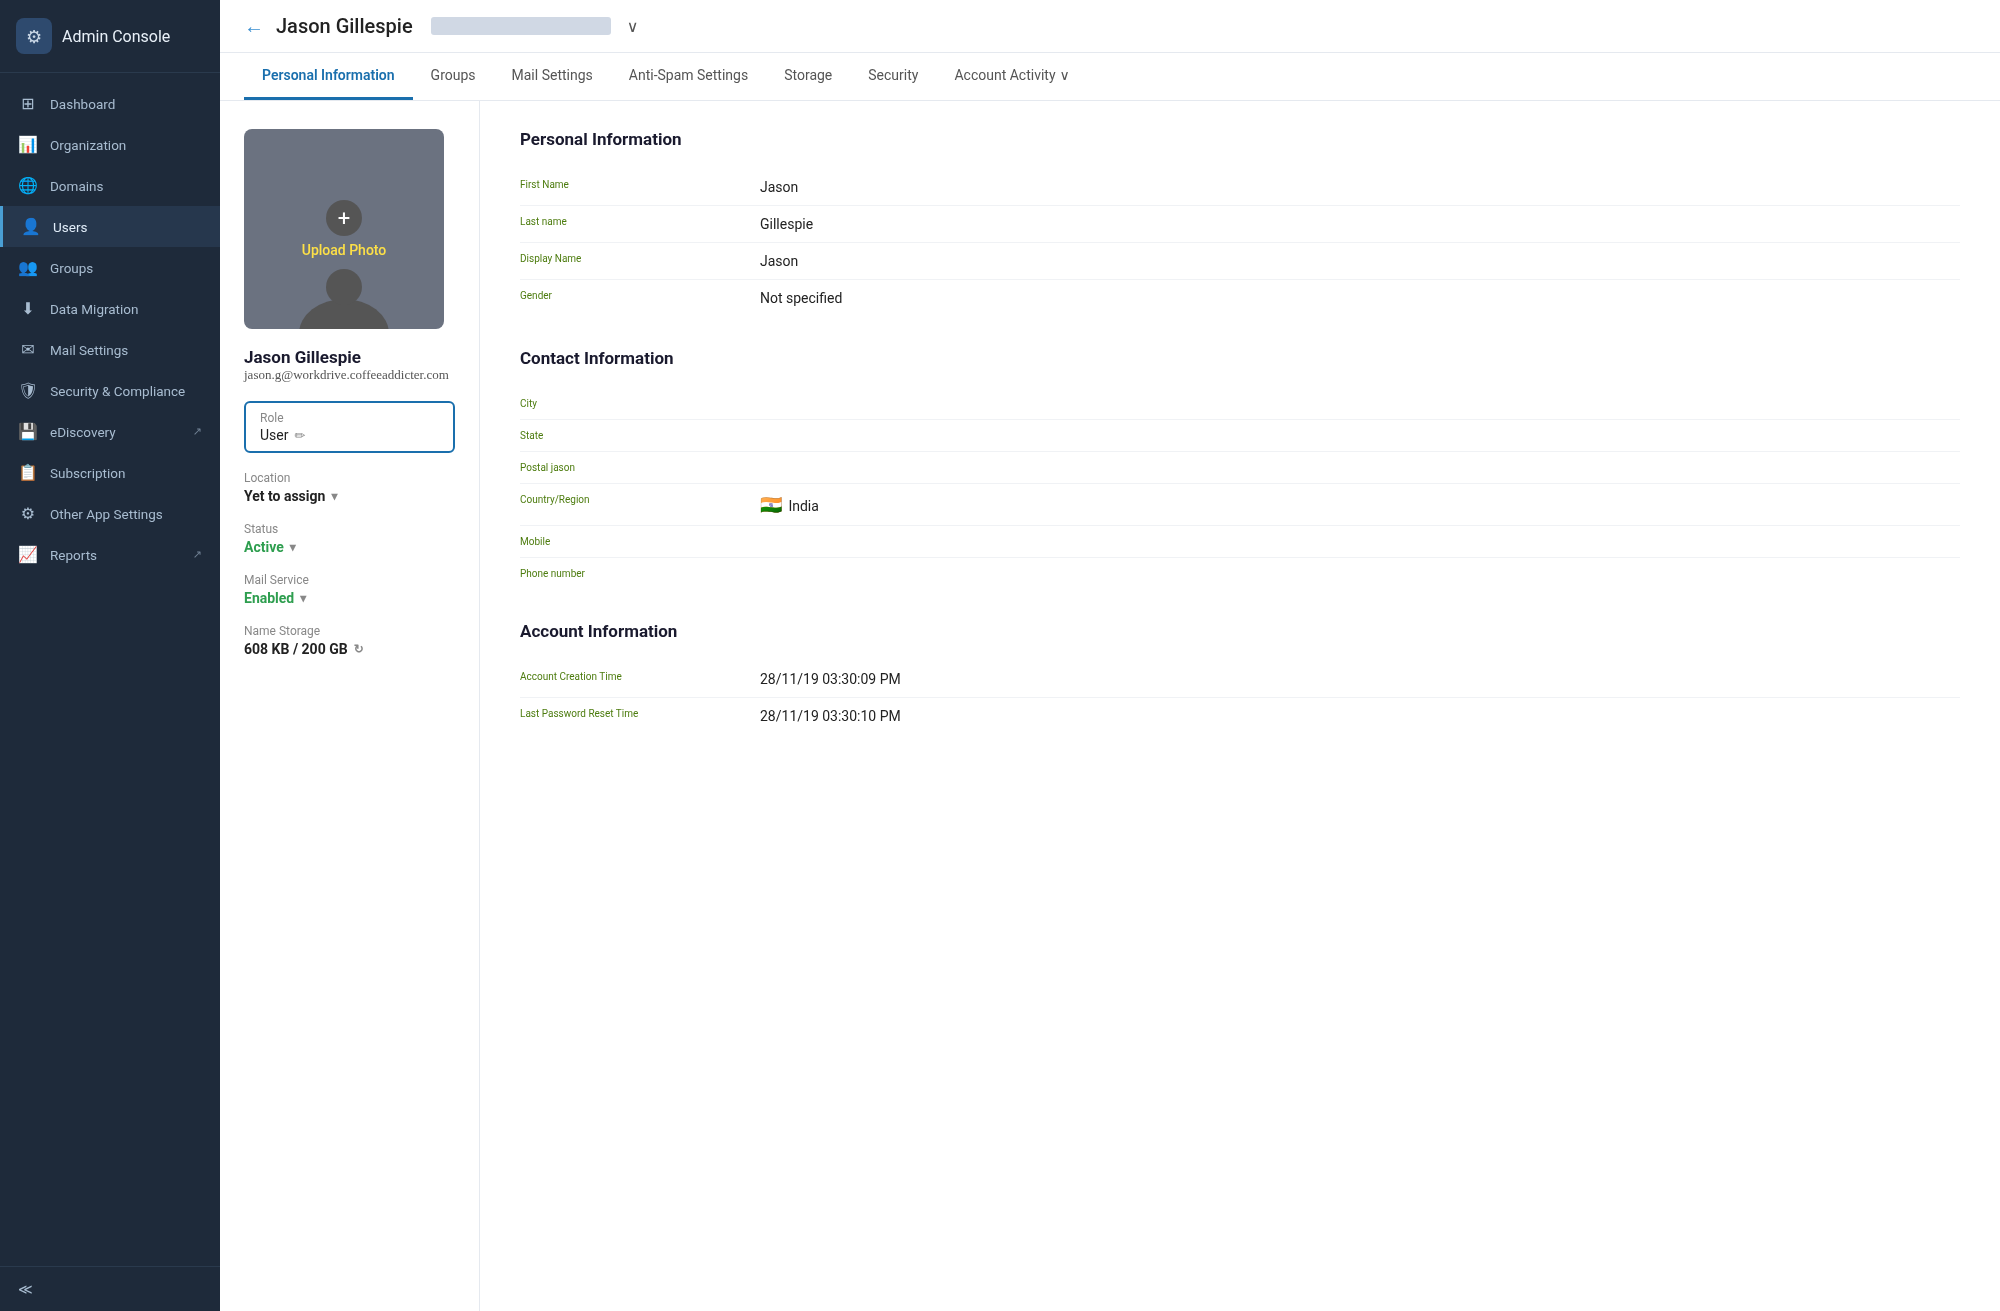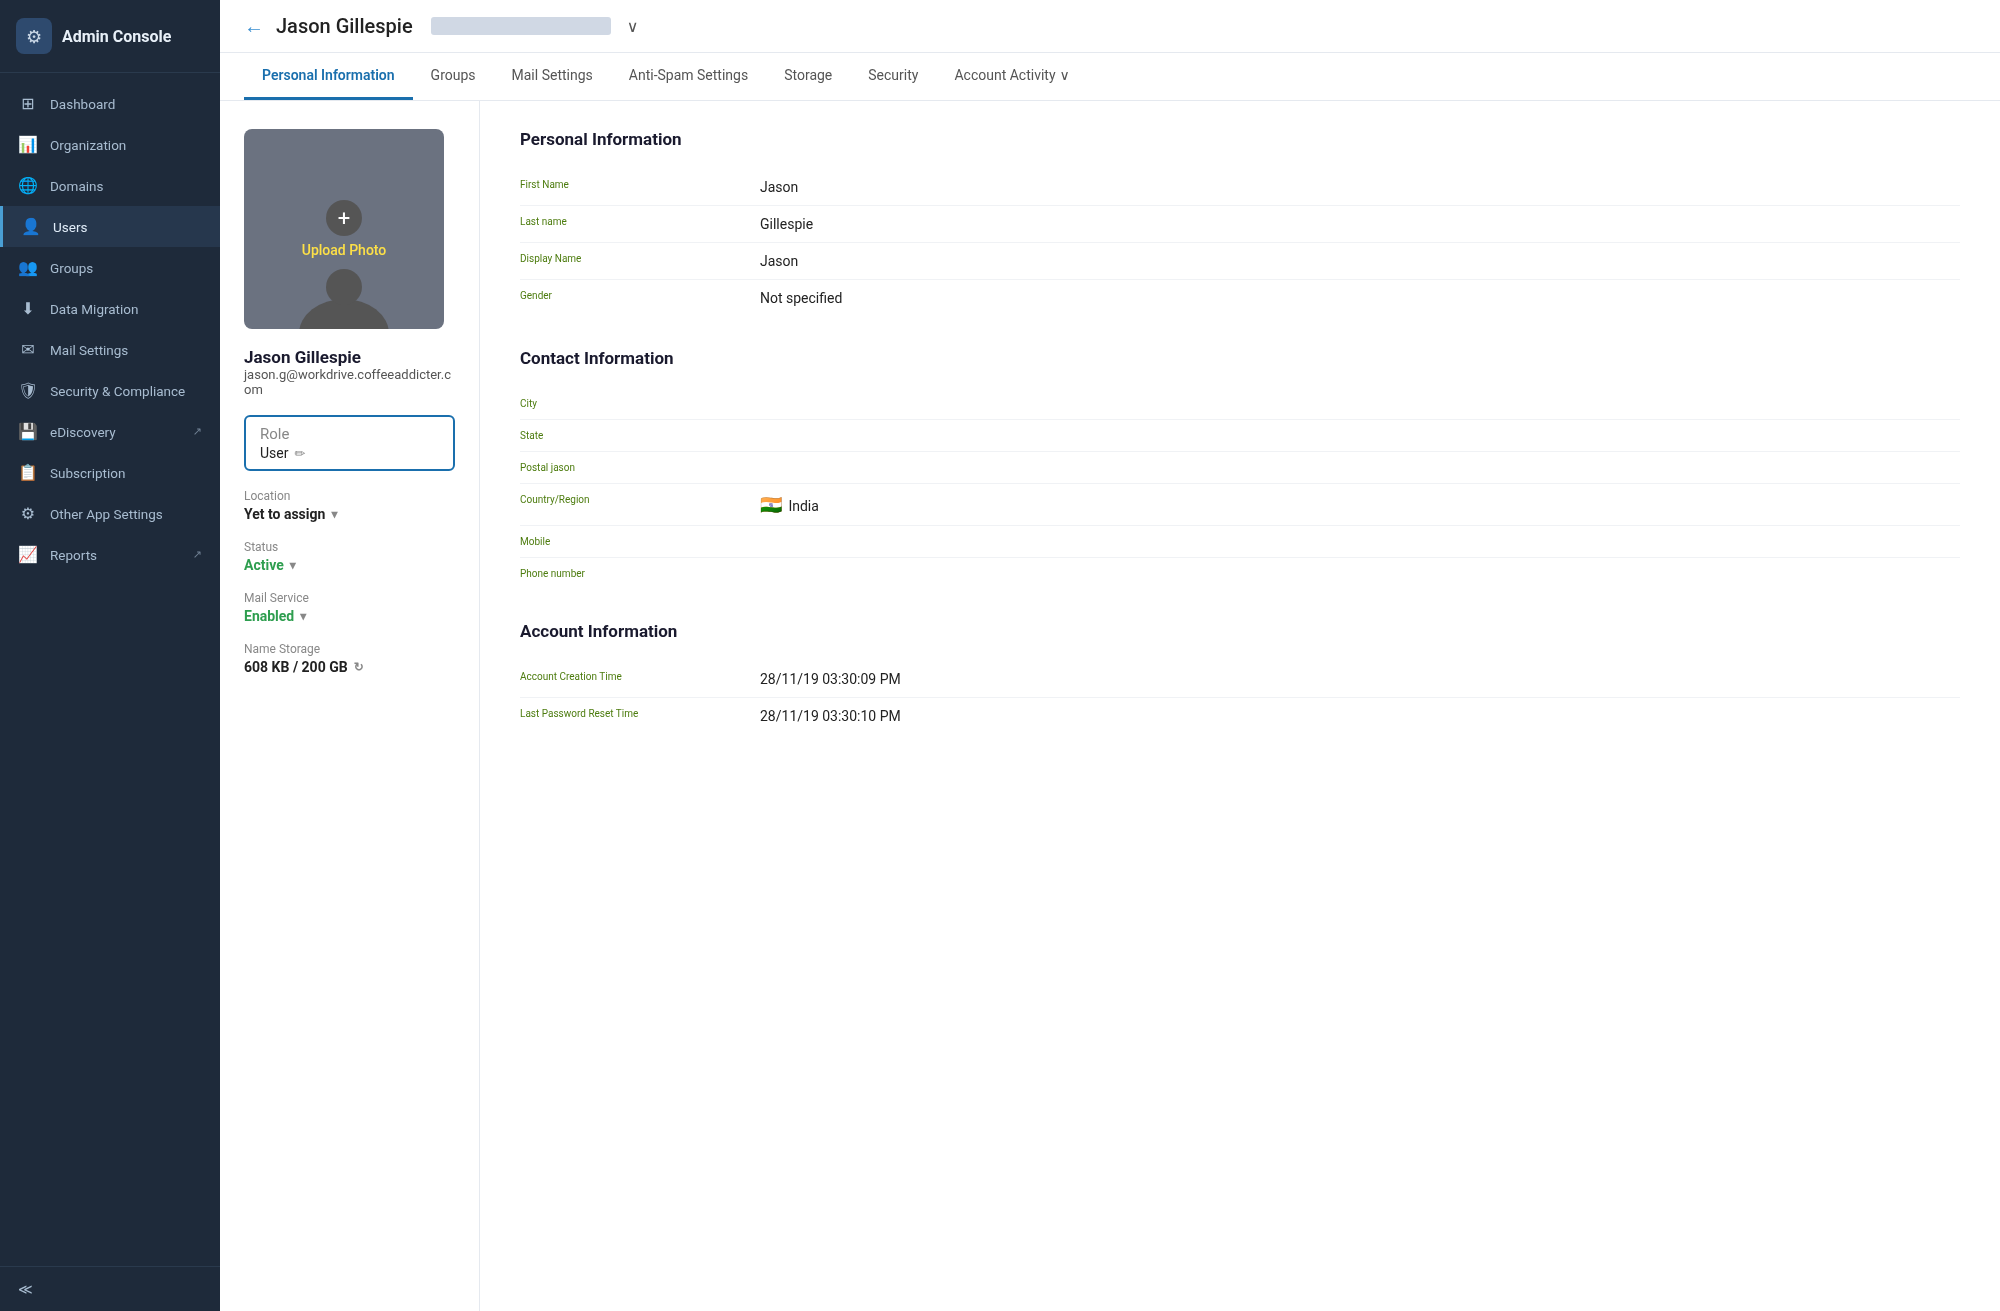--- a/index.html
+++ b/index.html
@@ -24,21 +24,21 @@
     }
     .sidebar-logo {
       width: 36px; height: 36px;
       background: #2e4a6e;
       border-radius: 8px;
       display: flex; align-items: center; justify-content: center;
       font-size: 18px;
     }
     .sidebar-title {
       font-size: 16px;
-      font-weight: 700;
+      font-weight: 400;
       color: #e8f0f8;
       text-align: center;
     }
     .sidebar-nav {
       flex: 1;
       padding: 10px 0;
       overflow-y: auto;
     }
     .nav-item {
       display: flex;
@@ -192,32 +192,33 @@
 
     .user-display-name {
       font-size: 17px;
       font-weight: 700;
       color: #1a1a2e;
     }
     .user-email {
       font-size: 13px;
       color: #555;
       word-break: break-all;
+      font-family: Liberation Serif, serif;
     }
 
     .role-box {
       border: 2px solid #1a6fad;
       border-radius: 6px;
       padding: 8px 14px;
       display: inline-flex;
       flex-direction: column;
       min-width: 80px;
     }
     .role-label {
-      font-size: 15px;
+      font-size: 12px;
       color: #888;
       margin-bottom: 2px;
     }
     .role-value {
       display: flex;
       align-items: center;
       gap: 6px;
       font-size: 14px;
       color: #222;
     }

